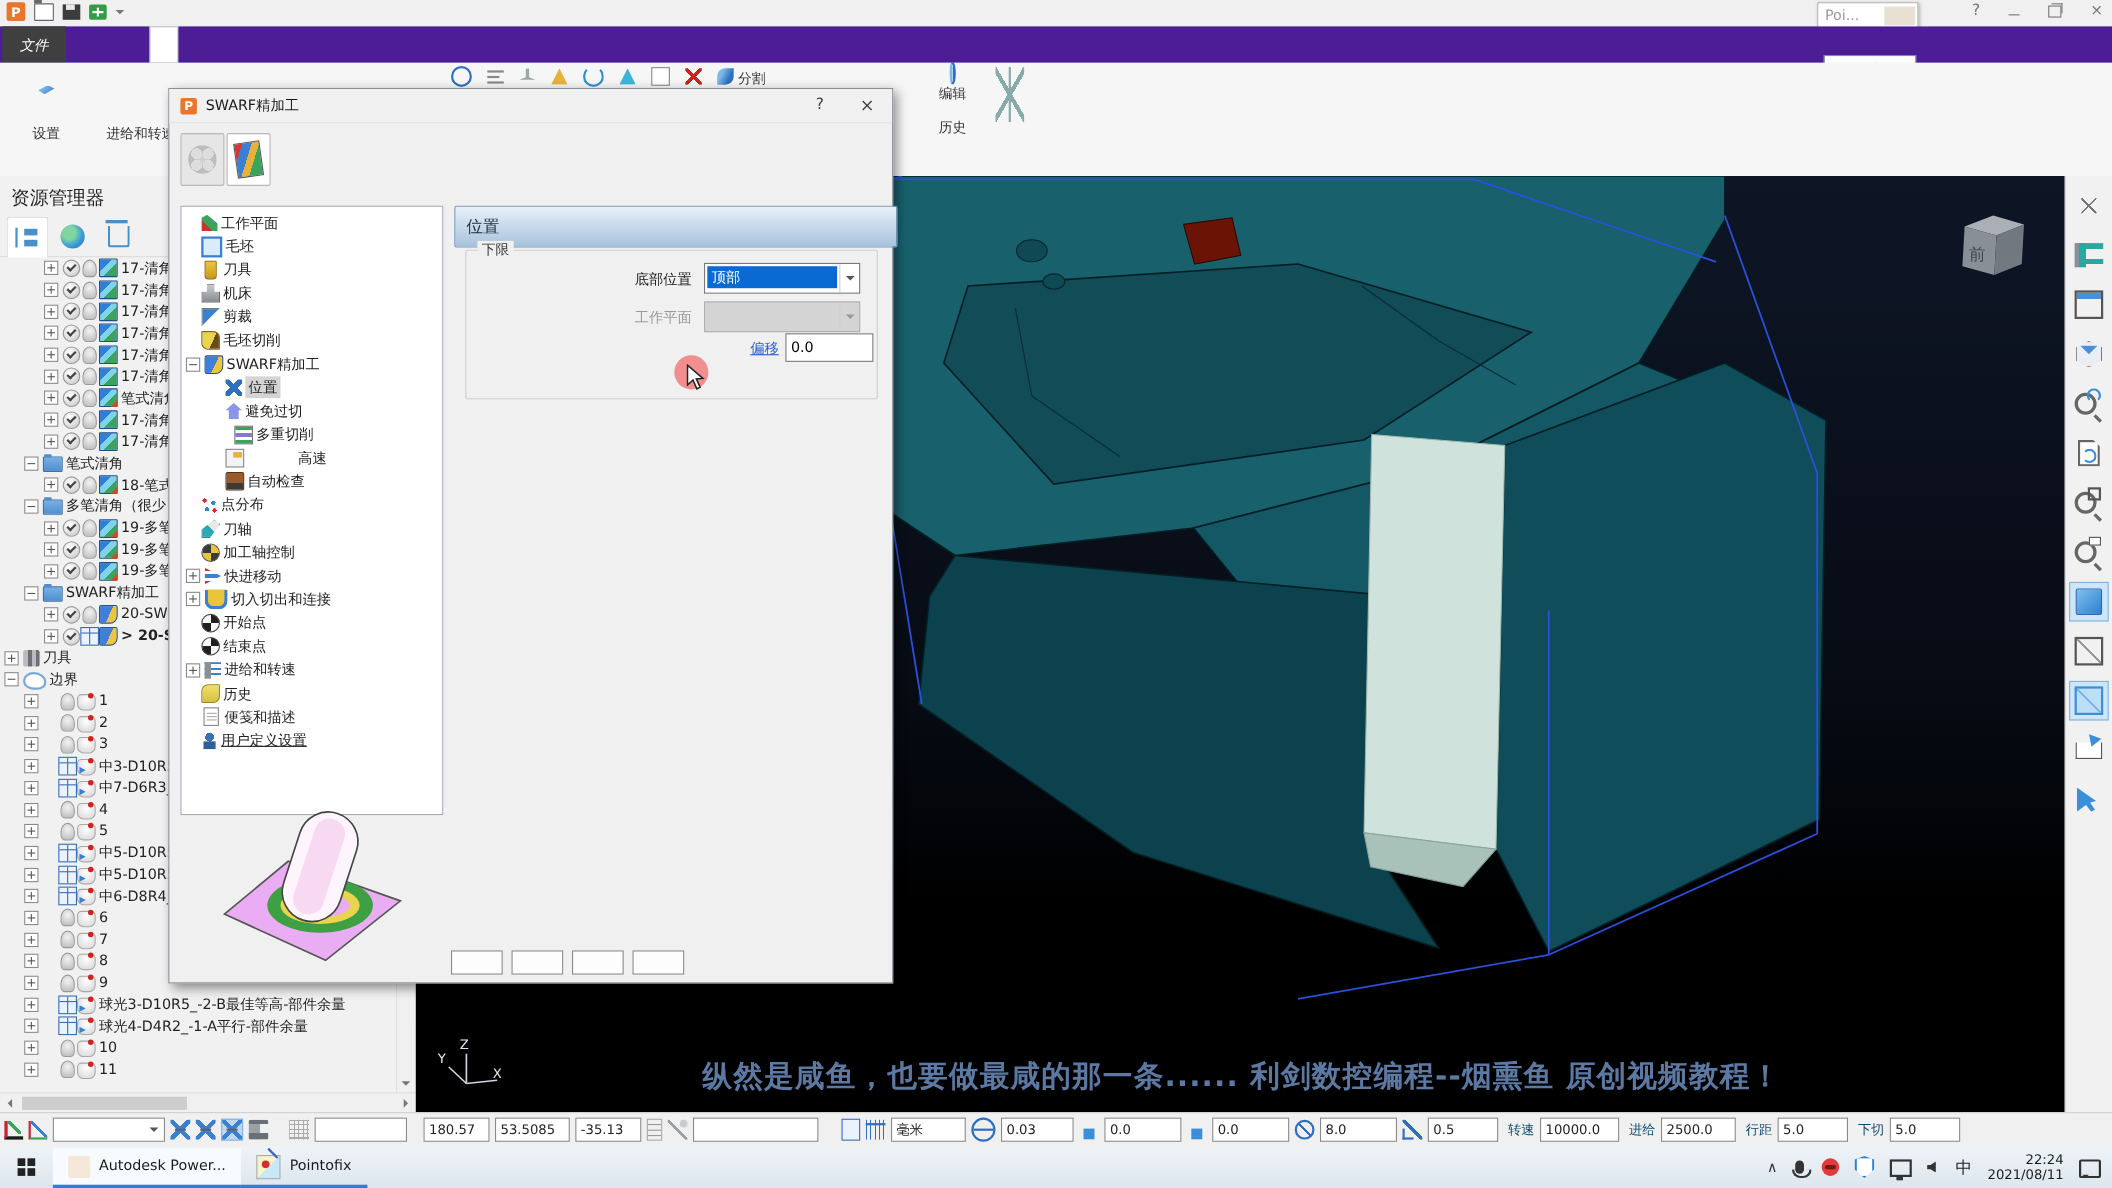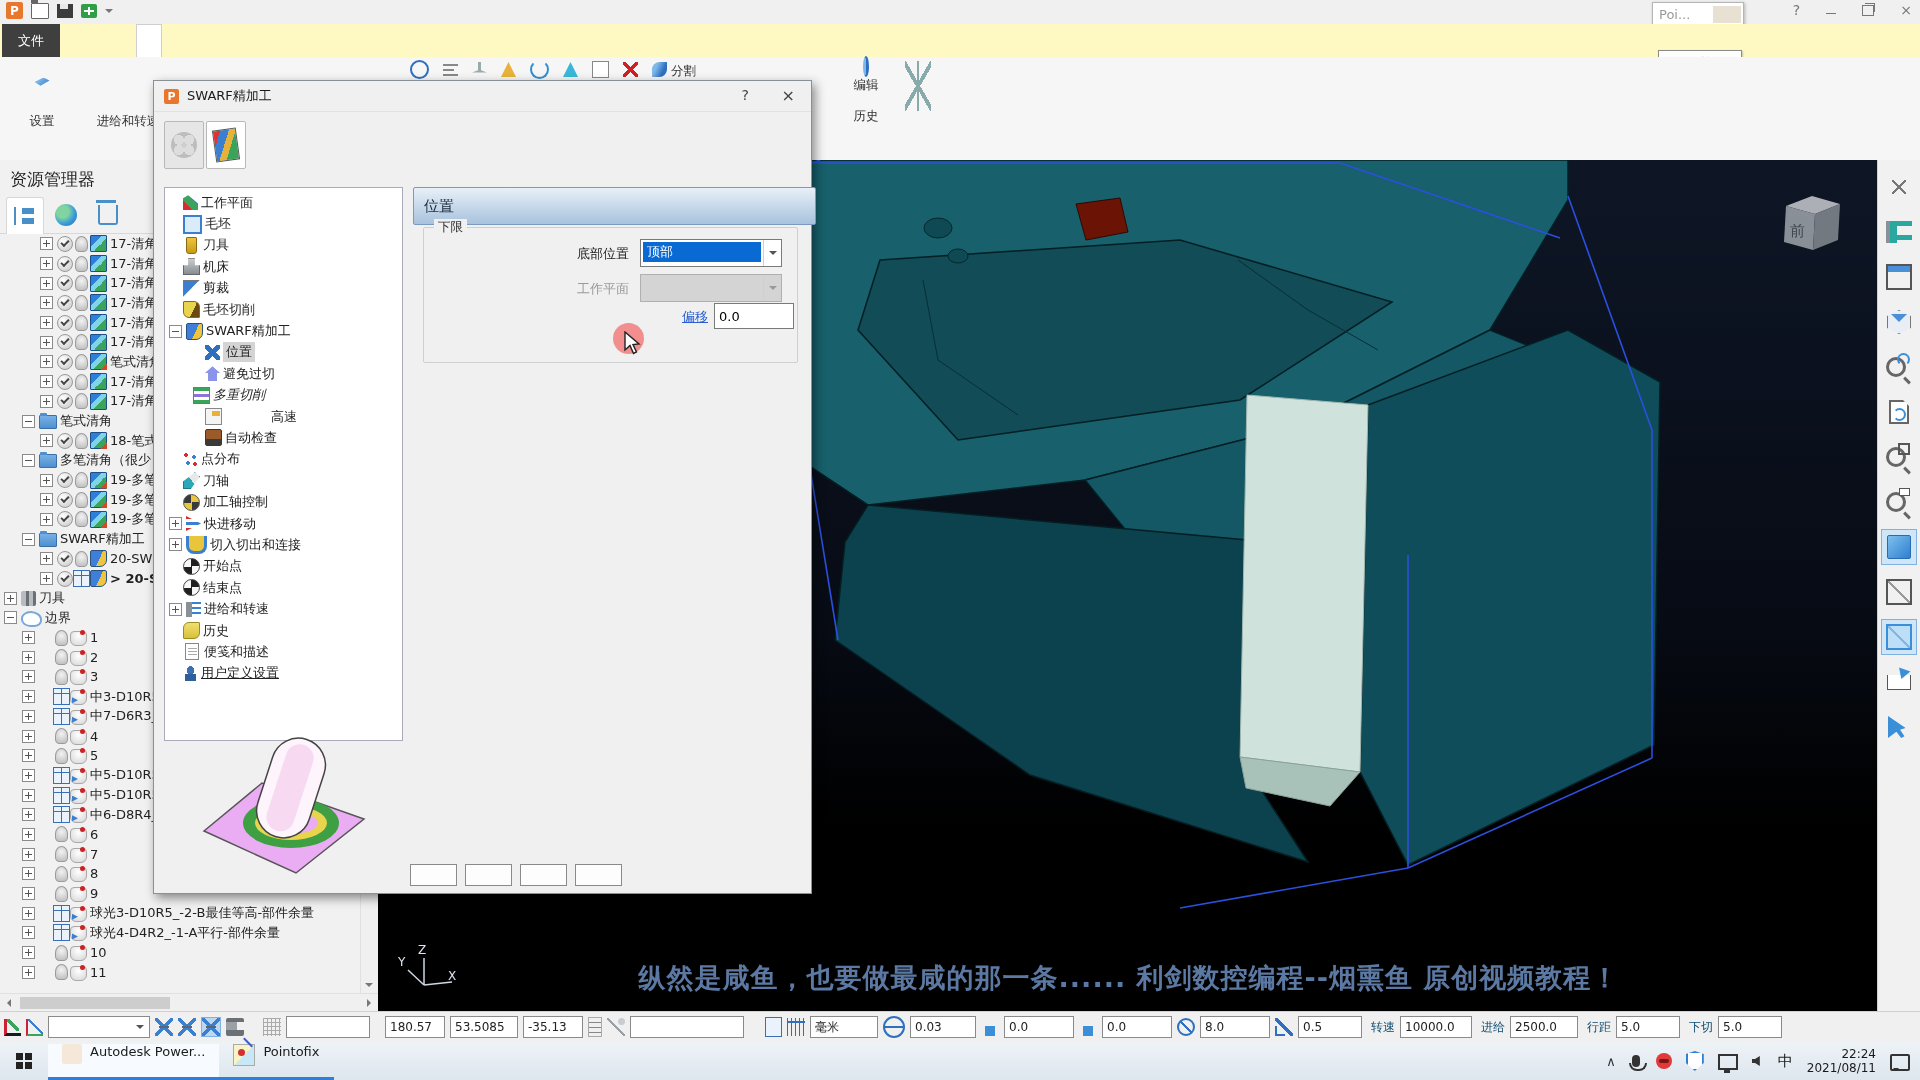--- a/index.html
+++ b/index.html
@@ -18,21 +18,21 @@
   .caret-down{width:0;height:0;border:4px solid transparent;border-top-color:#777;margin-top:4px;}
   .title-center{position:absolute;left:400px;right:400px;top:4px;text-align:center;color:#a3a3a3;font-size:13.5px;white-space:nowrap;}
   .win-controls{position:absolute;right:8px;top:2px;display:flex;gap:26px;align-items:center;color:#777;font-size:14px;}
   .poi-mini{position:absolute;right:176px;top:2px;width:90px;height:23px;background:#fff;border:1px solid #b5b5b5;display:flex;align-items:center;box-shadow:1px 1px 3px rgba(0,0,0,.25);}
   .poi-mini .poi-label{color:#9a9a9a;font-size:13px;padding-left:6px;flex:1;}
   .poi-mini .poi-chip{width:28px;height:17px;background:#e8e0d2;margin-right:2px;}
   .restore-glyph{width:10px;height:9px;border:1px solid #777;position:relative;background:#f0f0f0;}
   .restore-glyph::before{content:"";position:absolute;left:2px;top:-3px;width:9px;height:8px;border:1px solid #777;border-bottom:none;border-left:none;}
   .min-glyph{width:10px;height:1px;background:#777;margin-top:7px;}
   
-  .menubar{position:absolute;left:0;top:24px;right:0;height:33px;background:#fef9c3;border-bottom:3px solid #3b82f6;}
+  .menubar{position:absolute;left:0;top:24px;right:0;height:33px;background:#4c1d95;border-bottom:3px solid #3b82f6;font-style:italic;}
   .file-tab{position:absolute;left:2px;top:0;width:58px;height:33px;background:#3f3f3f;color:#fff;display:flex;align-items:center;justify-content:center;}
   .mtabs{position:absolute;left:64px;top:0;height:33px;display:flex;}
   .mtab{padding:0 12px;display:flex;align-items:center;color:#333;white-space:nowrap;}
   .mtab.active{background:#fff;border:1px solid #cfcfcf;border-bottom:none;}
   .start-btn{position:absolute;right:178px;top:26px;width:82px;height:24px;background:#fdfdfd;border:1px solid #8a8a8a;display:flex;align-items:center;justify-content:center;box-shadow:1px 1px 2px rgba(0,0,0,.2);}
   .ribbon-collapse{position:absolute;right:12px;top:36px;color:#888;font-size:12px;}
   
   .ribbon{position:absolute;left:0;top:57px;right:0;height:103px;background:#f6f6f6;border-bottom:1px solid #d8d8d8;}
   .rgroups{position:absolute;left:6px;top:4px;display:flex;gap:14px;}
   .rgroup{display:flex;flex-direction:column;align-items:center;width:72px;}
@@ -209,21 +209,21 @@
   .sb-arrow{background:linear-gradient(45deg,transparent 44%,#2e6fc0 44% 56%,transparent 56%);}
   .sb-arrow::after{content:"";position:absolute;left:0;bottom:0;width:8px;height:8px;border-left:2px solid #2e6fc0;border-bottom:2px solid #2e6fc0;}
   
   .taskbar{position:absolute;left:0;right:0;bottom:0;height:38px;background:linear-gradient(#eef3f7,#dde6ee);display:flex;align-items:stretch;z-index:80;}
   .start{width:48px;display:flex;align-items:center;justify-content:center;}
   .winlogo{width:16px;height:16px;background:
      linear-gradient(#222,#222) 0 0/7px 7px no-repeat,
      linear-gradient(#222,#222) 9px 0/7px 7px no-repeat,
      linear-gradient(#222,#222) 0 9px/7px 7px no-repeat,
      linear-gradient(#222,#222) 9px 9px/7px 7px no-repeat;}
-  .tapp{display:flex;gap:8px;padding:0 14px;margin-top:2px;border-bottom:3px solid #2f7fd6;max-width:190px;}
+  .tapp{display:flex;align-items:center;gap:8px;padding:0 14px;margin-top:2px;border-bottom:3px solid #2f7fd6;max-width:190px;}
   .tapp.active{background:#f7fbff;}
   .tapp .alabel{font-size:13px;color:#1a1a1a;white-space:nowrap;}
   .ti-app-pm{width:20px;height:20px;background:#f5e8d8;border-radius:2px;color:#e8762c;font-weight:bold;font-size:14px;display:flex;align-items:center;justify-content:center;}
   .ti-app-pf{width:20px;height:20px;background:linear-gradient(135deg,#f8f4c8 0 50%,#c8e8f8 50%);border:1px solid #aaa;position:relative;}
   .ti-app-pf::after{content:"";position:absolute;left:4px;top:4px;width:7px;height:7px;border-radius:50%;background:#d03030;}
   .ti-app-pf::before{content:"";position:absolute;right:1px;top:1px;width:12px;height:2px;background:#3a5fd0;transform:rotate(45deg);transform-origin:right top;}
   .tray{margin-left:auto;display:flex;align-items:center;gap:14px;padding-right:10px;color:#1a1a1a;}
   .tray .chev{color:#333;font-size:13px;}
   .tr-mic{width:8px;height:12px;background:#333;border-radius:4px;position:relative;margin:0 2px;}
   .tr-mic::after{content:"";position:absolute;left:-3px;bottom:-4px;width:14px;height:6px;border:2px solid #333;border-top:none;border-radius:0 0 8px 8px;}
@@ -906,21 +906,21 @@
             <span class="ti ti-position"></span>
           </span>
           <span class="lbl">位置</span>
         </div>
         <div class="trow" style="padding-left: 40px;">
           <span style="display:flex;align-items:center">
             <span class="ti ti-avoid"></span>
           </span>
           <span class="lbl">避免过切</span>
         </div>
-        <div class="trow" style="padding-left: 28px; font-style: italic;">
+        <div class="trow" style="padding-left: 48px;">
           <span style="display:flex;align-items:center">
             <span class="ti ti-multicut"></span>
           </span>
           <span class="lbl">多重切削</span>
         </div>
         <div class="trow" style="padding-left: 40px; gap: 46px;">
           <span style="display:flex;align-items:center">
             <span class="ti ti-hsm"></span>
           </span>
           <span class="lbl">高速</span>

